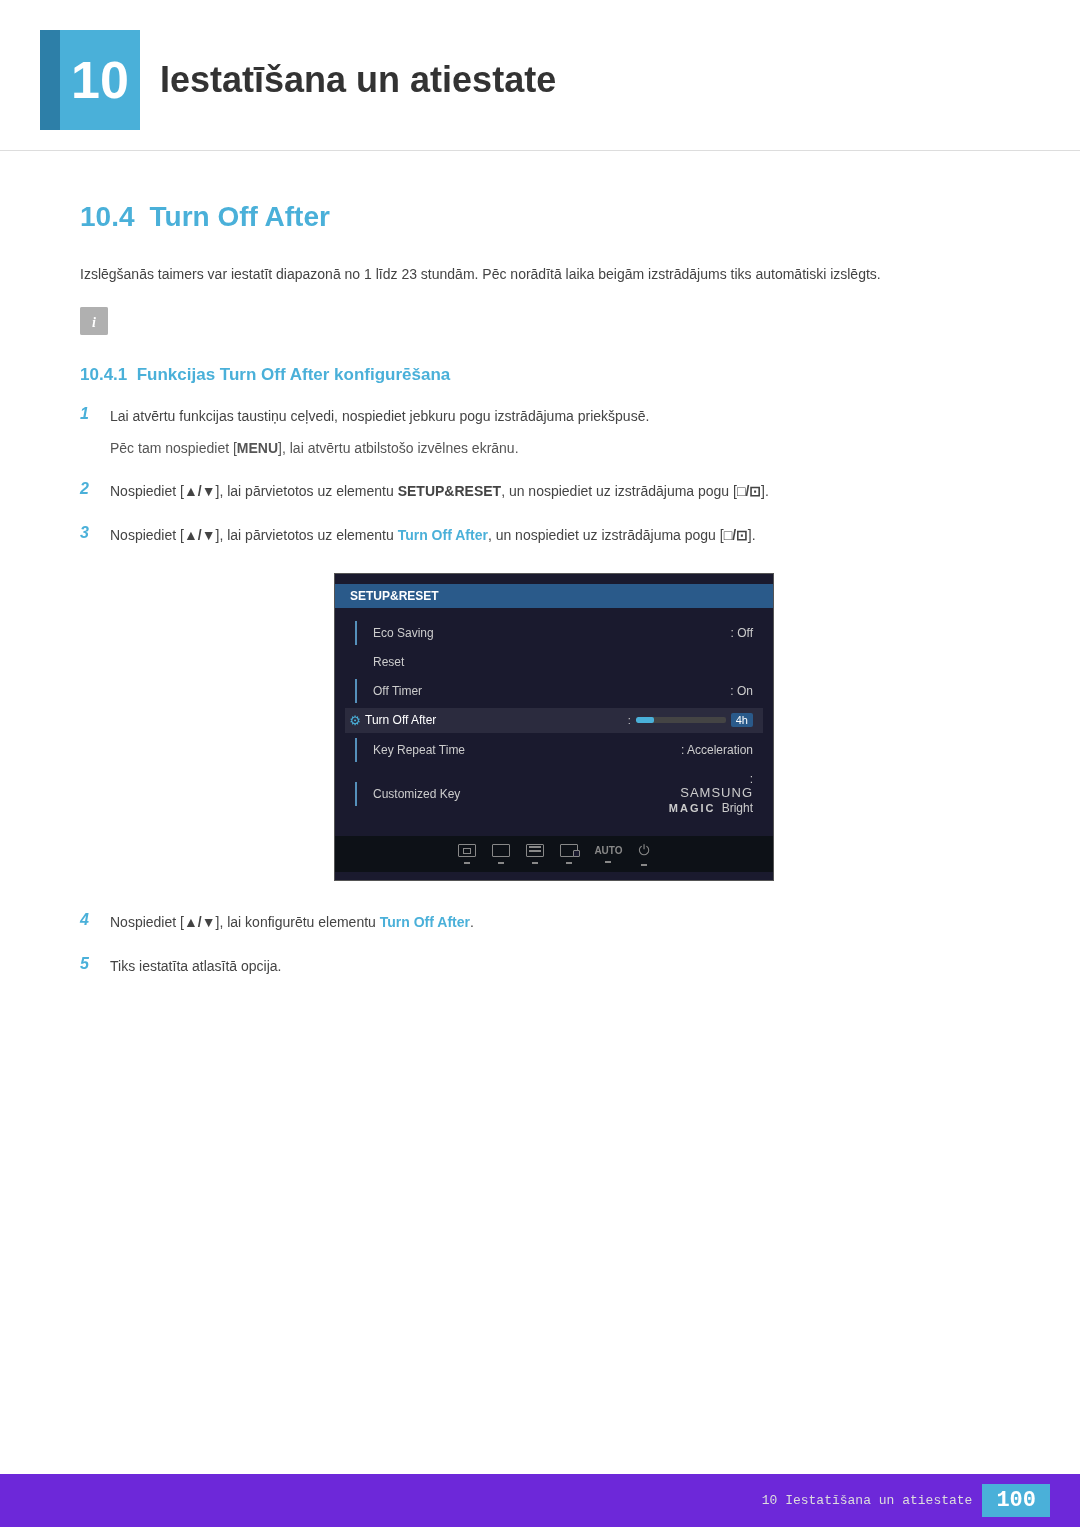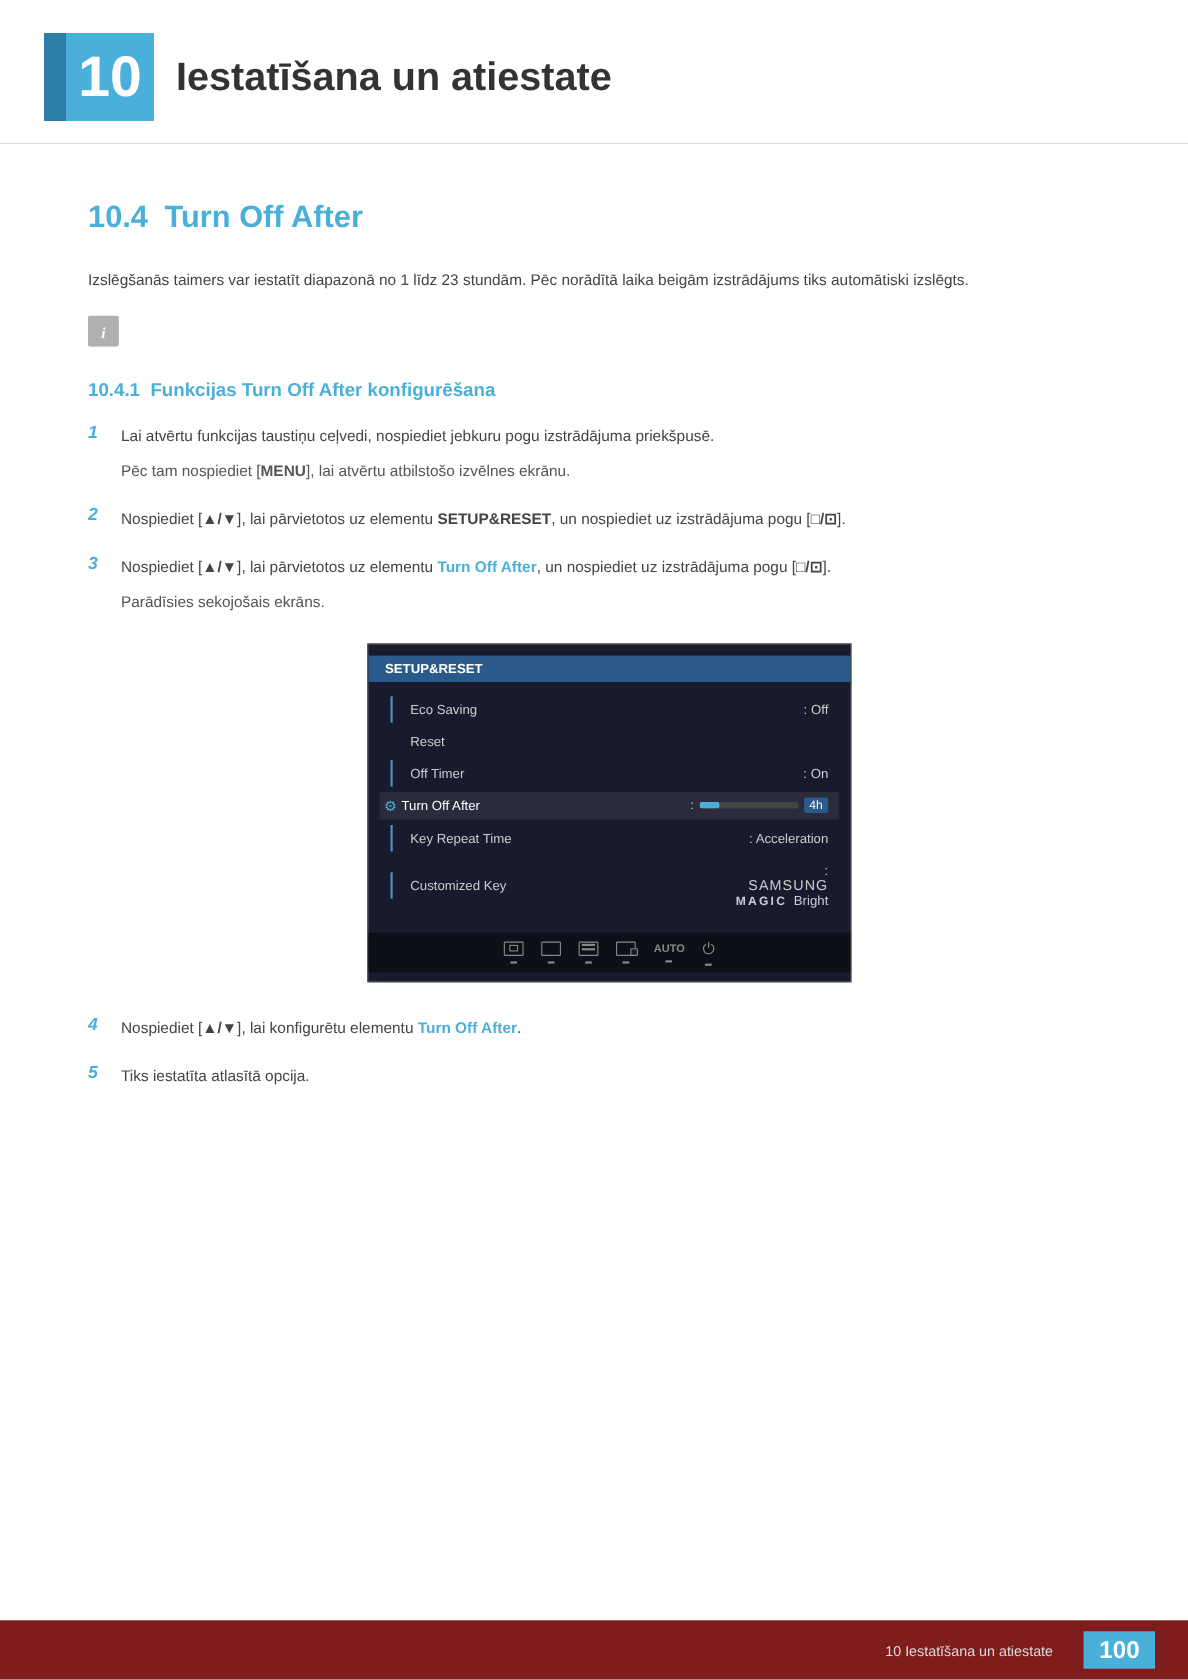--- a/index.html
+++ b/index.html
@@ -21,21 +21,21 @@
       border-bottom: 1px solid #ddd;
       margin-bottom: 0;
     }
 
     .chapter-number-box {
       background: #4ab0d9;
       color: white;
       font-size: 52px;
       font-weight: bold;
       width: 80px;
-      height: 80px;
+      height: 100px;
       display: flex;
       align-items: center;
       justify-content: center;
       margin-right: 20px;
       position: relative;
       flex-shrink: 0;
     }
 
     .chapter-number-box::before {
       content: '';
@@ -248,28 +248,29 @@
       align-items: center;
       gap: 2px;
     }
 
     
     .page-footer {
       position: absolute;
       bottom: 0;
       left: 0;
       right: 0;
-      background: #7f1d1d;
+      background: #6d28d9;
       color: white;
       display: flex;
       justify-content: flex-end;
       align-items: center;
       padding: 10px 30px;
       font-size: 13px;
-      gap: 28px;
+      gap: 10px;
+      font-family: Liberation Mono, monospace;
     }
 
     .page-footer-text {
       color: #ddd;
       font-size: 13px;
     }
 
     .page-number {
       background: #4ab0d9;
       color: white;
@@ -331,21 +332,20 @@
       <span class="step-number">2</span>
       <div class="step-content">
         Nospiediet [<span class="bold">▲/▼</span>], lai pārvietotos uz elementu <span class="bold">SETUP&amp;RESET</span>, un nospiediet uz izstrādājuma pogu [<span class="bold">□/⊡</span>].
       </div>
     </li>
 
     <li class="step-item">
       <span class="step-number">3</span>
       <div class="step-content">
         Nospiediet [<span class="bold">▲/▼</span>], lai pārvietotos uz elementu <span class="cyan-bold">Turn Off After</span>, un nospiediet uz izstrādājuma pogu [<span class="bold">□/⊡</span>].
-        <div class="sub-text">Parādīsies sekojošais ekrāns.</div>
       </div>
     </li>
 
   </ol>
 
   <div class="screen-container">
     <div class="screen-img">
 
       <div class="screen-title-bar">
         <span>SETUP&amp;RESET</span>

